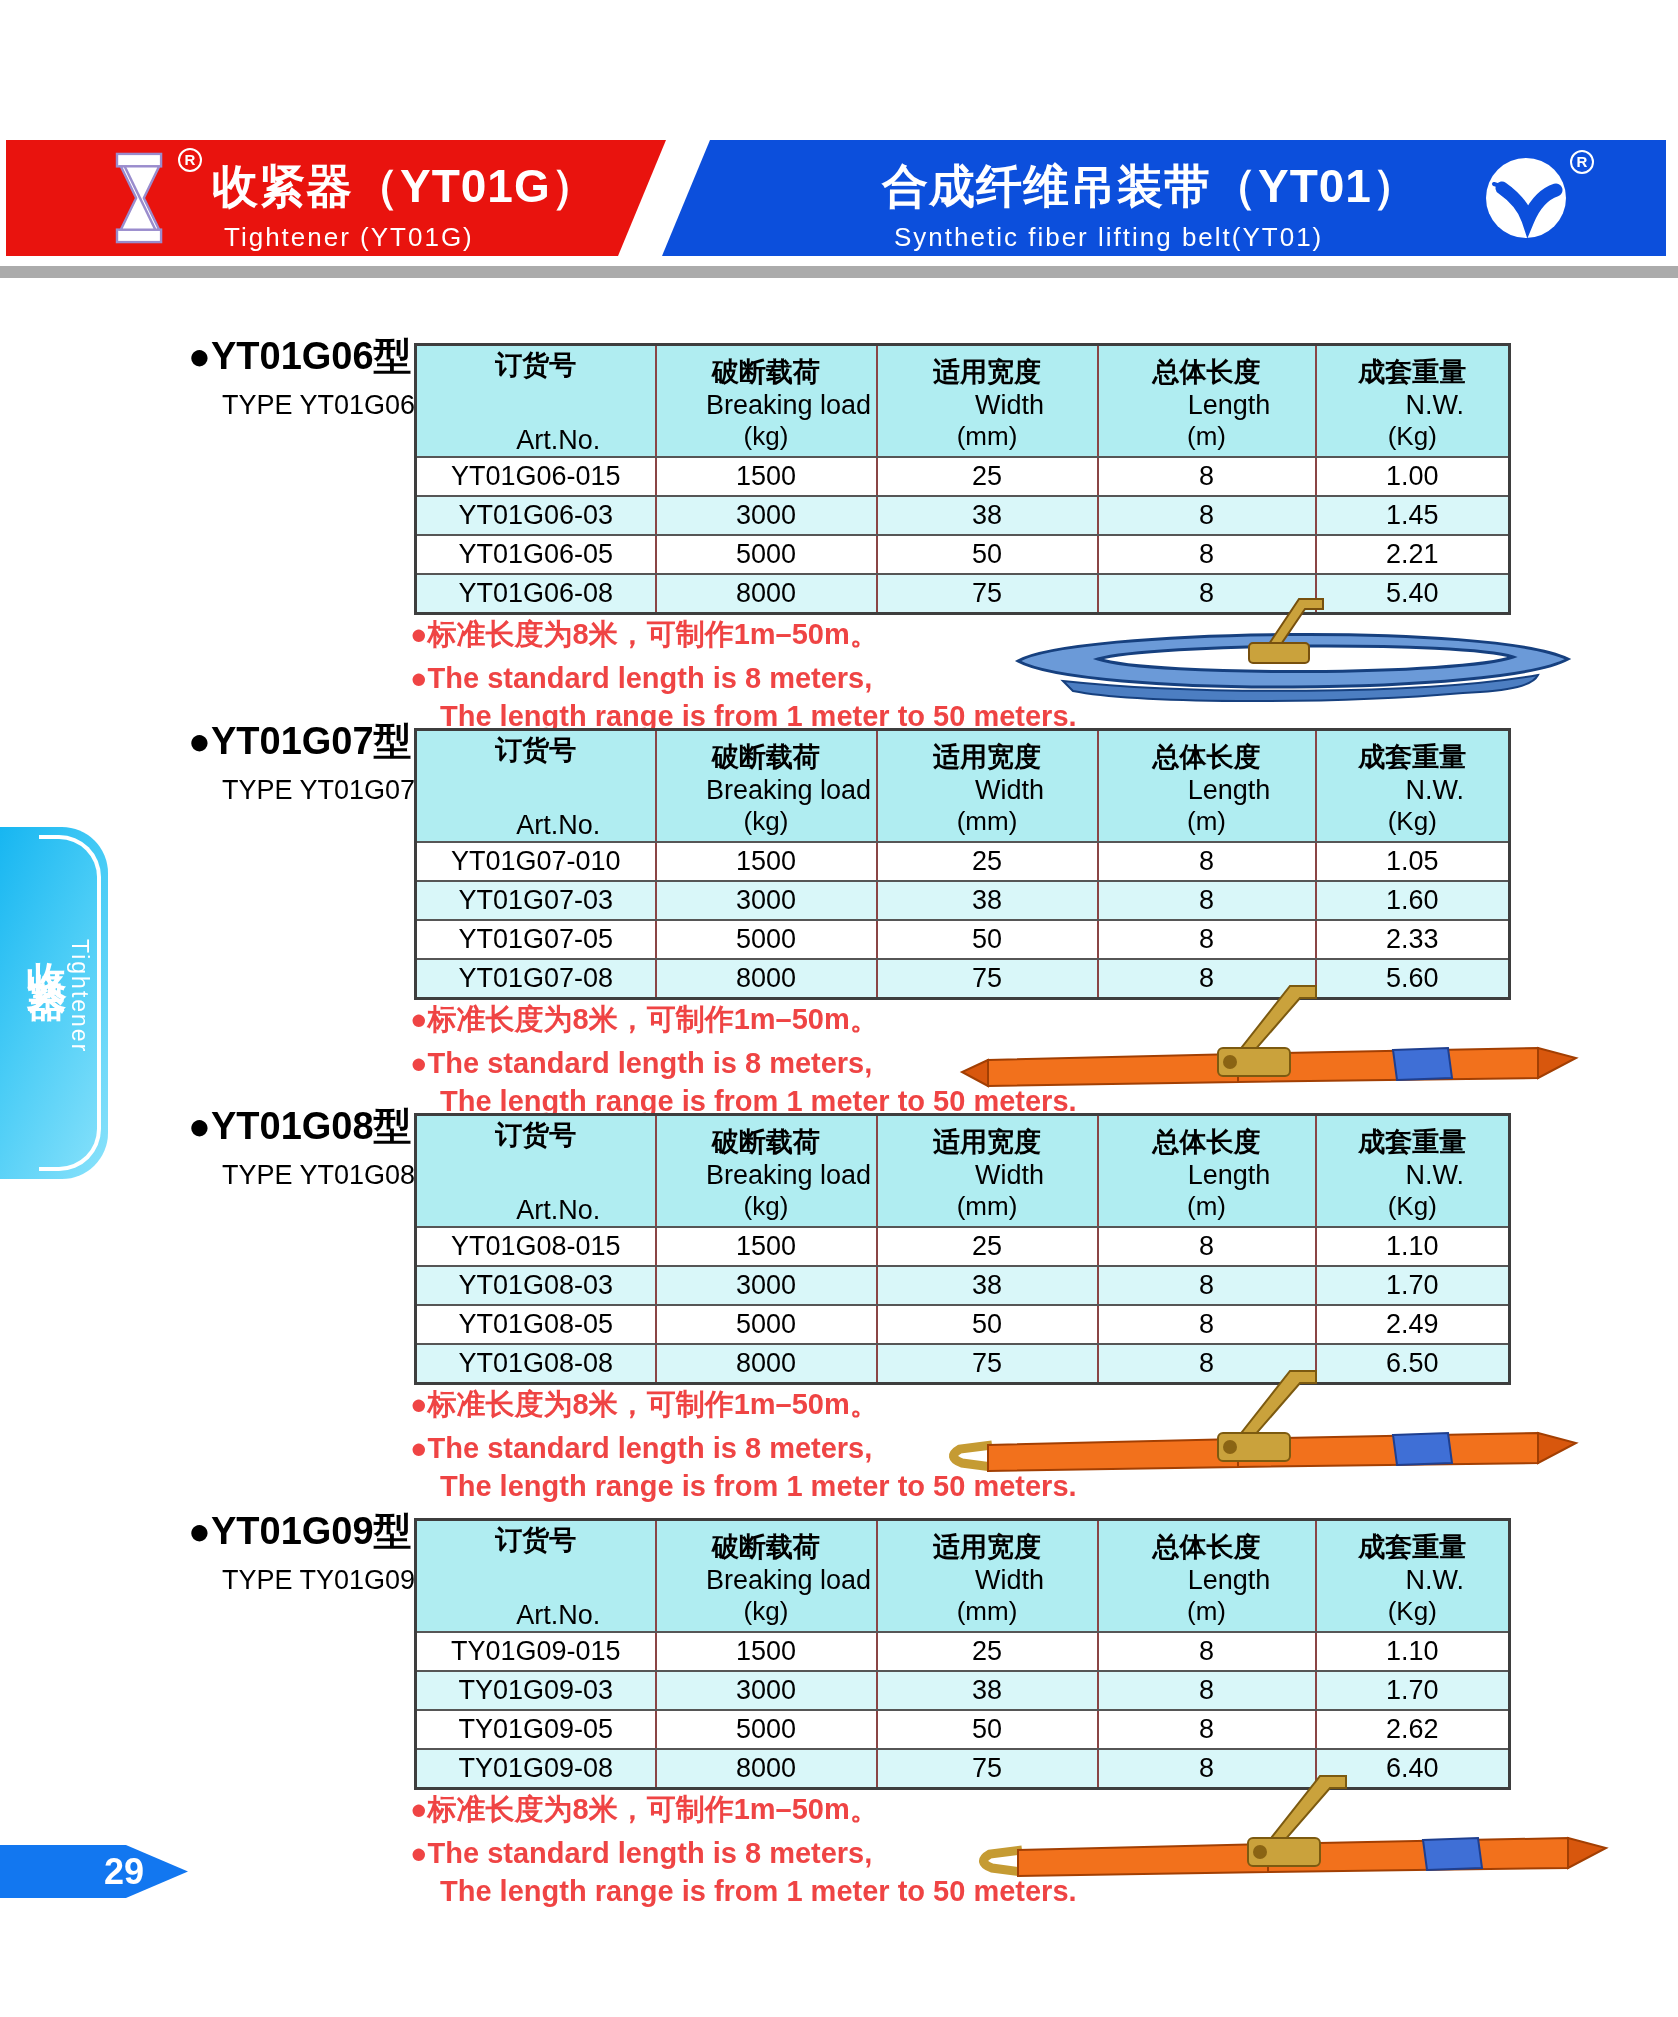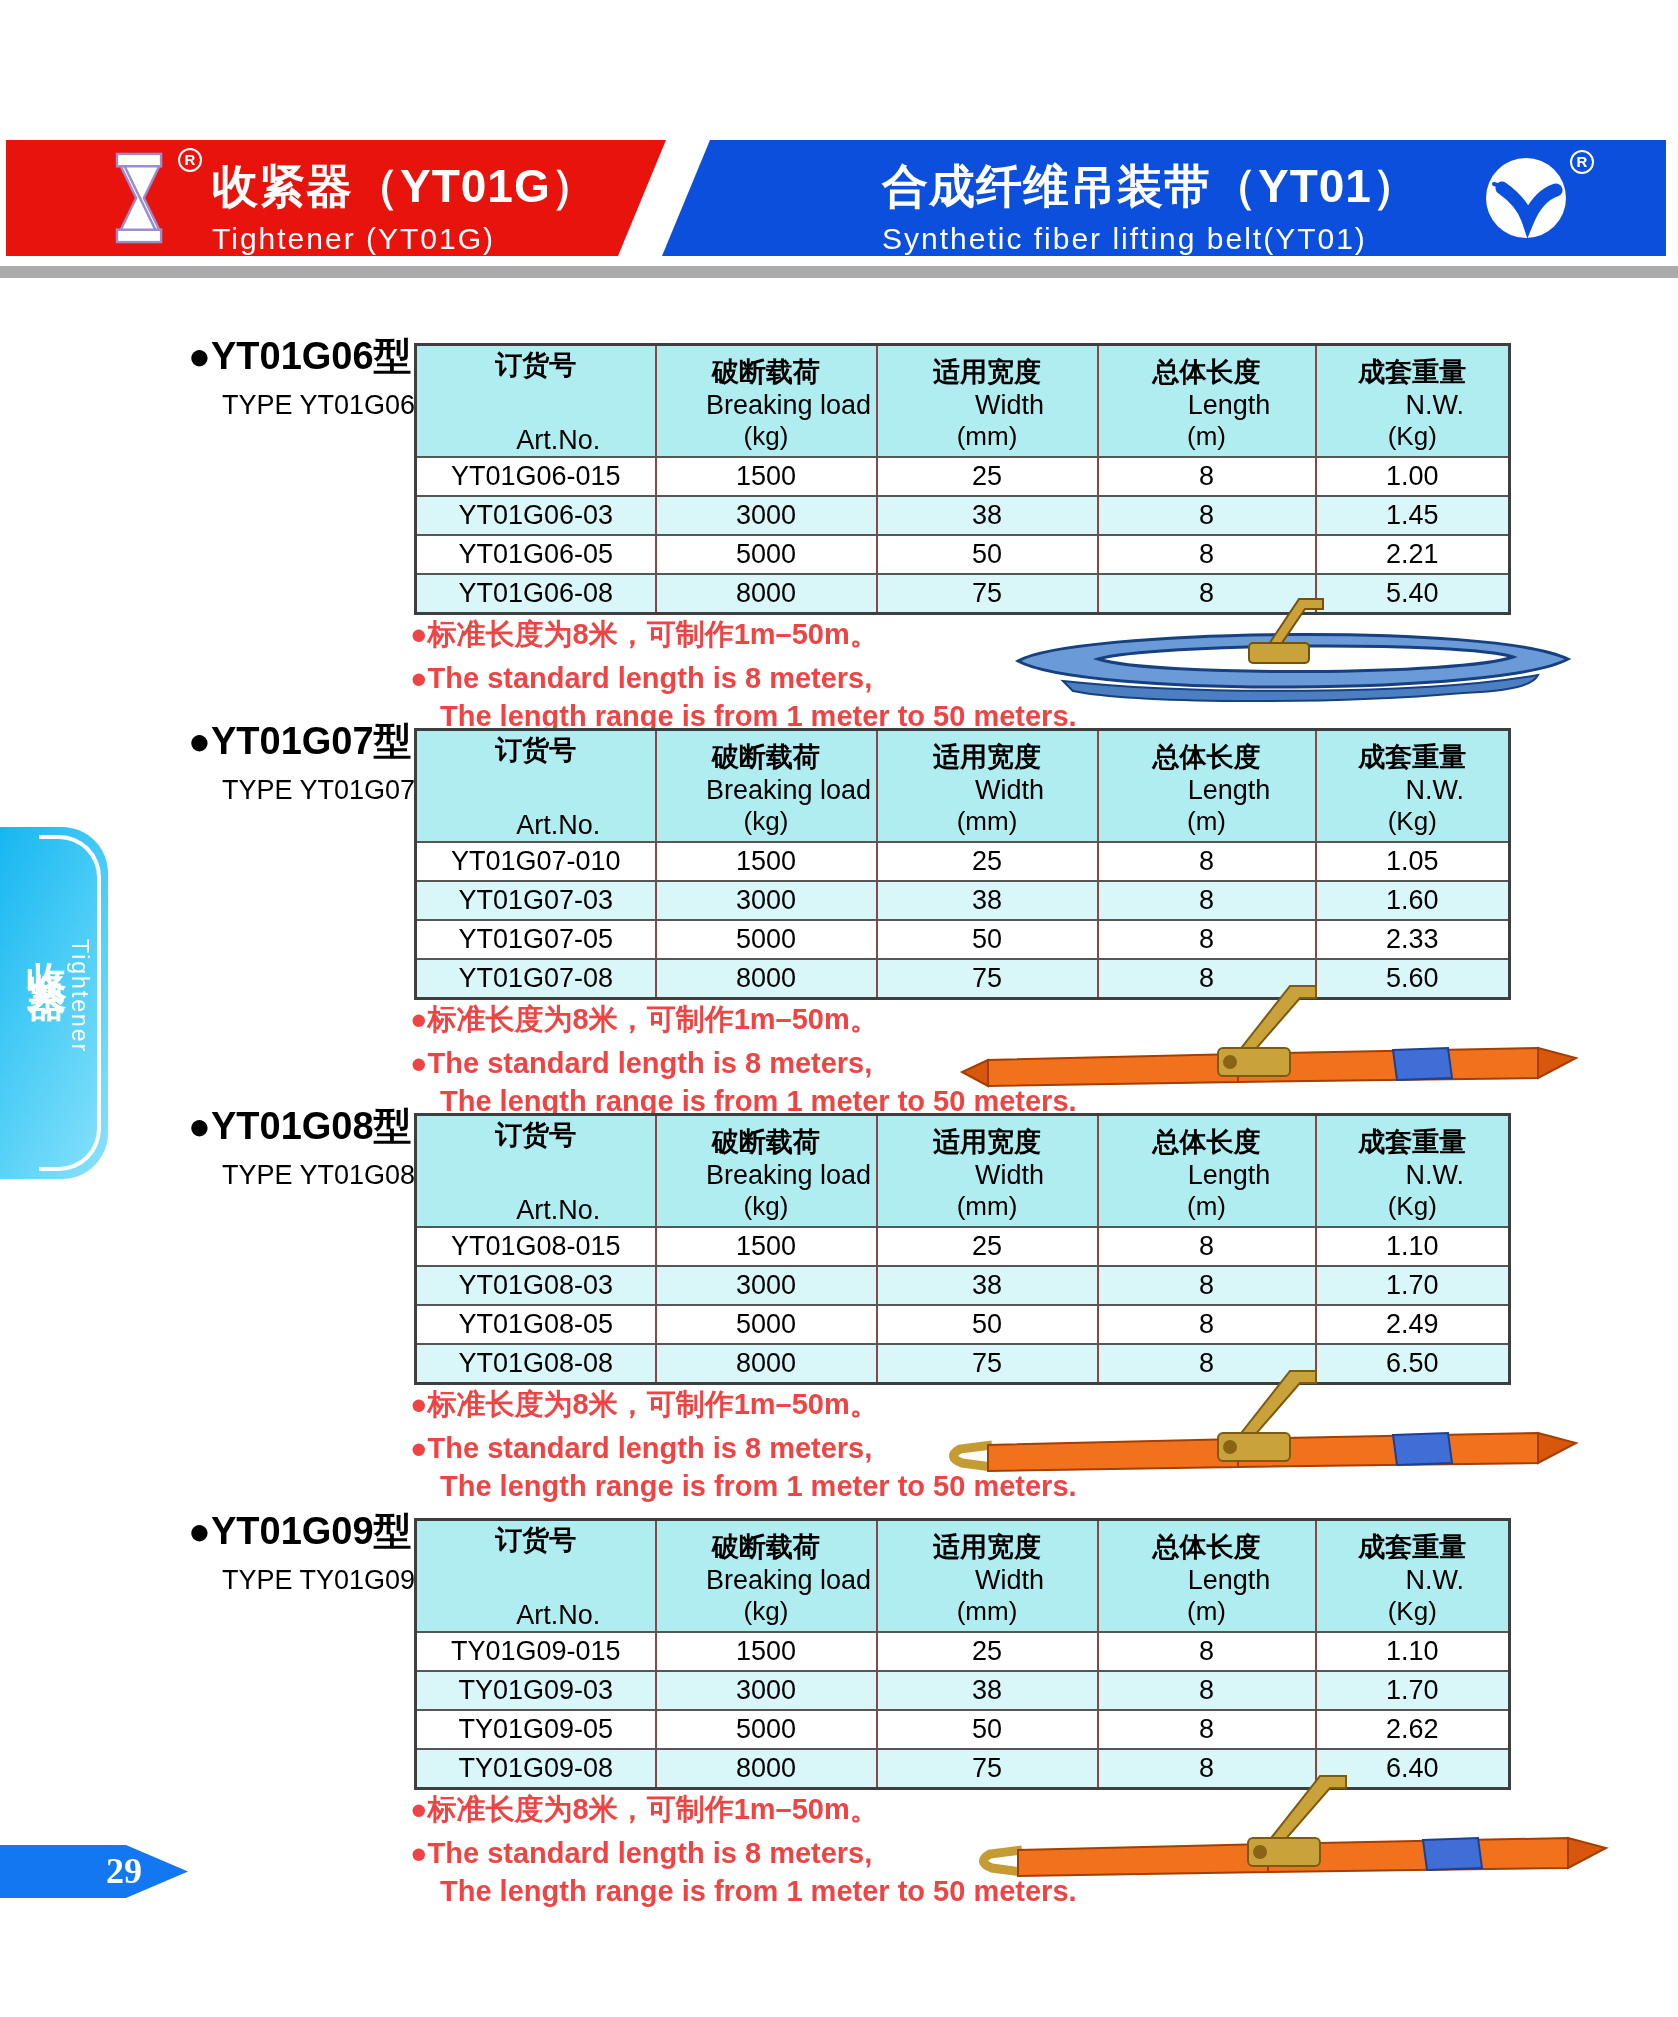--- a/index.html
+++ b/index.html
@@ -17,21 +17,21 @@
             clip-path:polygon(0 0,100% 0,calc(100% - 48px) 100%,0 100%);color:#fff;}
   .band-blue{position:absolute;top:140px;left:662px;right:12px;height:116px;background:var(--header-blue);
              clip-path:polygon(48px 0,100% 0,100% 100%,0 100%);color:#fff;}
   .logo-x{position:absolute;left:102px;top:12px;width:64px;height:92px;}
   .reg-mark{position:absolute;font-size:15px;font-weight:bold;color:#fff;border:2px solid #fff;
             border-radius:50%;width:20px;height:20px;line-height:20px;text-align:center;}
   .reg-red{left:172px;top:8px;}
   .reg-blue{left:908px;top:10px;}
   .band-text{position:absolute;left:206px;top:16px;}
   .band-title{font-size:46px;font-weight:bold;letter-spacing:1px;white-space:nowrap;}
-  .band-sub{font-size:30px;letter-spacing:2px;margin-top:4px;white-space:nowrap;}
+  .band-sub{font-size:26px;letter-spacing:2px;margin-top:4px;white-space:nowrap;margin-left:12px;}
   .band-blue .band-text{left:220px;top:16px;}
   .bird-logo{position:absolute;left:822px;top:16px;width:84px;height:84px;}
   .gray-bar{position:absolute;top:266px;left:0;width:100%;height:12px;background:var(--bar-gray);}
 
   
   .side-tab{position:absolute;left:0;top:827px;width:108px;height:352px;
             background:linear-gradient(115deg,#17b6f1 0%,#49ccf6 45%,#8ae2fb 100%);
             border-radius:0 46px 46px 0;}
   .tab-arc{position:absolute;top:8px;bottom:8px;right:7px;width:58px;border:4px solid #fff;
            border-left:none;border-radius:0 42px 42px 0;}
@@ -63,21 +63,21 @@
   .note-en{font-size:29px;font-weight:bold;margin-bottom:5px;white-space:nowrap;}
   .indent{margin-left:30px;}
 
   .strap{position:absolute;top:250px;}
   .strap-blue-img{left:985px;width:600px;}
   .strap-orange-img{left:930px;width:650px;}
 
   
   .page-arrow{position:absolute;left:0;top:1845px;width:188px;height:53px;background:var(--arrow-blue);
               clip-path:polygon(0 0,67% 0,100% 50%,67% 100%,0 100%);color:#fff;font-size:36px;font-weight:bold;
-              line-height:53px;text-align:center;padding-left:60px;box-sizing:border-box;font-family:Liberation Serif, serif;}
+              line-height:53px;text-align:center;padding-left:60px;box-sizing:border-box;}
 </style>
 </head>
 <body>
 
 <div class="page">
 
   <div class="band-red">
     <svg class="logo-x" viewBox="0 0 64 96">
       <g fill="#ffffff" stroke="#9a8ccd" stroke-width="2.5">
         <rect x="8" y="2" width="46" height="13"></rect>

